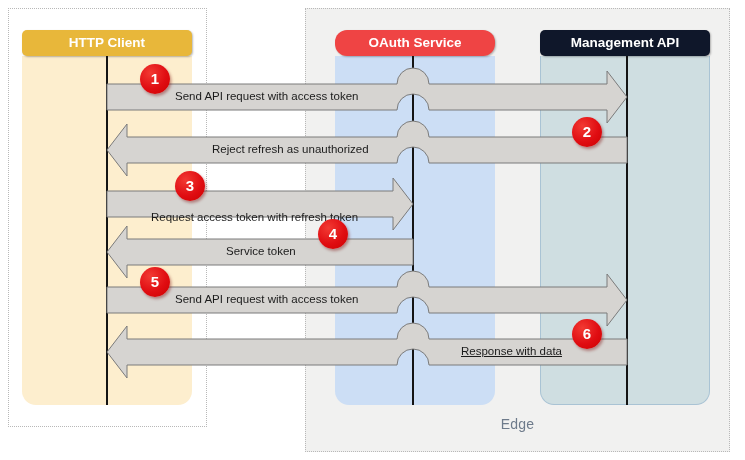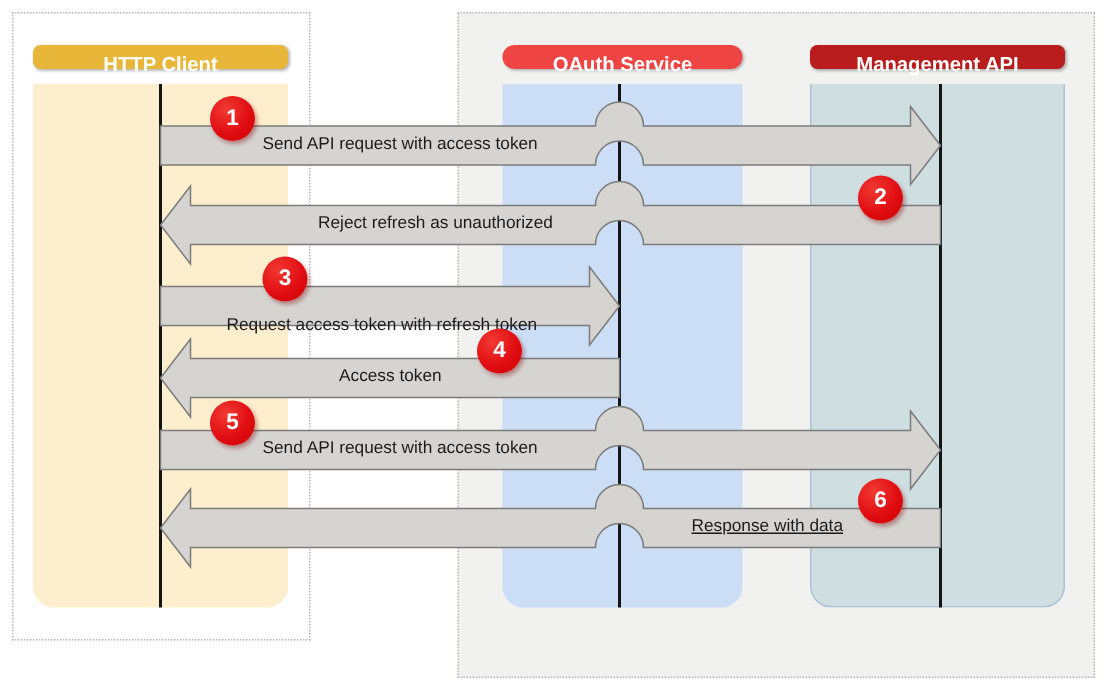--- a/index.html
+++ b/index.html
@@ -44,21 +44,21 @@
     text-align: center;
   }
 
   
   .actor {
     position: absolute;
   }
   .actor-head {
     position: absolute;
     left: 0; top: 0;
-    height: 16px;
+    height: 26px;
     line-height: 26px;
     border-radius: 5px;
     text-align: center;
     color: #ffffff;
     font-weight: bold;
     font-size: 13.5px;
     box-sizing: border-box;
     box-shadow: 1px 1px 2px rgba(0,0,0,0.28);
     z-index: 3;
   }
@@ -79,21 +79,21 @@
 
   #actor-client { left: 22px; top: 30px; width: 170px; }
   #actor-client .actor-head { width: 170px; background: #e8b73a; }
   #actor-client .actor-body { width: 170px; height: 349px; background: #fdeece; }
 
   #actor-oauth { left: 335px; top: 30px; width: 160px; }
   #actor-oauth .actor-head { width: 160px; background: #ef4444; border-radius: 12px; }
   #actor-oauth .actor-body { width: 160px; height: 349px; background: #ccdef5; }
 
   #actor-mgmt { left: 540px; top: 30px; width: 170px; }
-  #actor-mgmt .actor-head { width: 170px; background: #b91c1c; }
+  #actor-mgmt .actor-head { width: 170px; background: #0f172a; }
   #actor-mgmt .actor-body { width: 170px; height: 349px; background: #cfdee1; border: 1px solid #a9c3d4; border-top: none; }
 
   
   .msg {
     position: absolute;
     z-index: 5;
   }
   .msg svg { display: block; overflow: visible; }
   .msg-label {
     position: absolute;
@@ -119,20 +119,21 @@
     z-index: 10;
   }
 </style>
 </head>
 <body>
 
 <div id="canvas">
 
   <div class="group-box" id="group-client"></div>
   <div class="group-box" id="group-edge"></div>
+  <div class="group-label" id="edge-label">Edge</div>
 
   <div class="actor" id="actor-client">
     <div class="actor-body"></div>
     <div class="actor-head">HTTP Client</div>
   </div>
   <div class="lifeline" style="left:106px; top:56px; height:349px;"></div>
 
   <div class="actor" id="actor-oauth">
     <div class="actor-body"></div>
     <div class="actor-head">OAuth Service</div>
@@ -165,21 +166,21 @@
           <path d="M 0 13 L 286 13 L 286 0 L 306 26 L 286 52 L 286 39 L 0 39 Z" fill="#d6d4d1" stroke="#7b7b7b" stroke-width="1" stroke-linejoin="miter"></path>
         </svg>
       </div>
       <div class="msg-label" style="left: 151px; top: 212px;">Request access token with refresh token</div>
       <div class="badge" style="left: 175px; top: 171px;">3</div>
       <div class="msg" style="left: 107px; top: 226px; width: 306px; height: 52px;">
         <svg width="306" height="52" viewBox="0 0 306 52">
           <path d="M 306 13 L 20 13 L 20 0 L 0 26 L 20 52 L 20 39 L 306 39 Z" fill="#d6d4d1" stroke="#7b7b7b" stroke-width="1" stroke-linejoin="miter"></path>
         </svg>
       </div>
-      <div class="msg-label" style="left: 226px; top: 246px;">Access token</div>
+      <div class="msg-label" style="left: 226px; top: 246px;">Service token</div>
       <div class="badge" style="left: 318px; top: 219px;">4</div>
       <div class="msg" style="left: 107px; top: 274px; width: 520px; height: 52px;">
         <svg width="520" height="52" viewBox="0 0 520 52">
           <path d="M 0 13 L 290 13 A 16 16 0 0 1 322 13 L 500 13 L 500 0 L 520 26 L 500 52 L 500 39 L 322 39 A 16 16 0 0 0 290 39 L 0 39 Z" fill="#d6d4d1" stroke="#7b7b7b" stroke-width="1" stroke-linejoin="miter"></path>
         </svg>
       </div>
       <div class="msg-label" style="left: 175px; top: 294px;">Send API request with access token</div>
       <div class="badge" style="left: 140px; top: 267px;">5</div>
       <div class="msg" style="left: 107px; top: 326px; width: 520px; height: 52px;">
         <svg width="520" height="52" viewBox="0 0 520 52">

